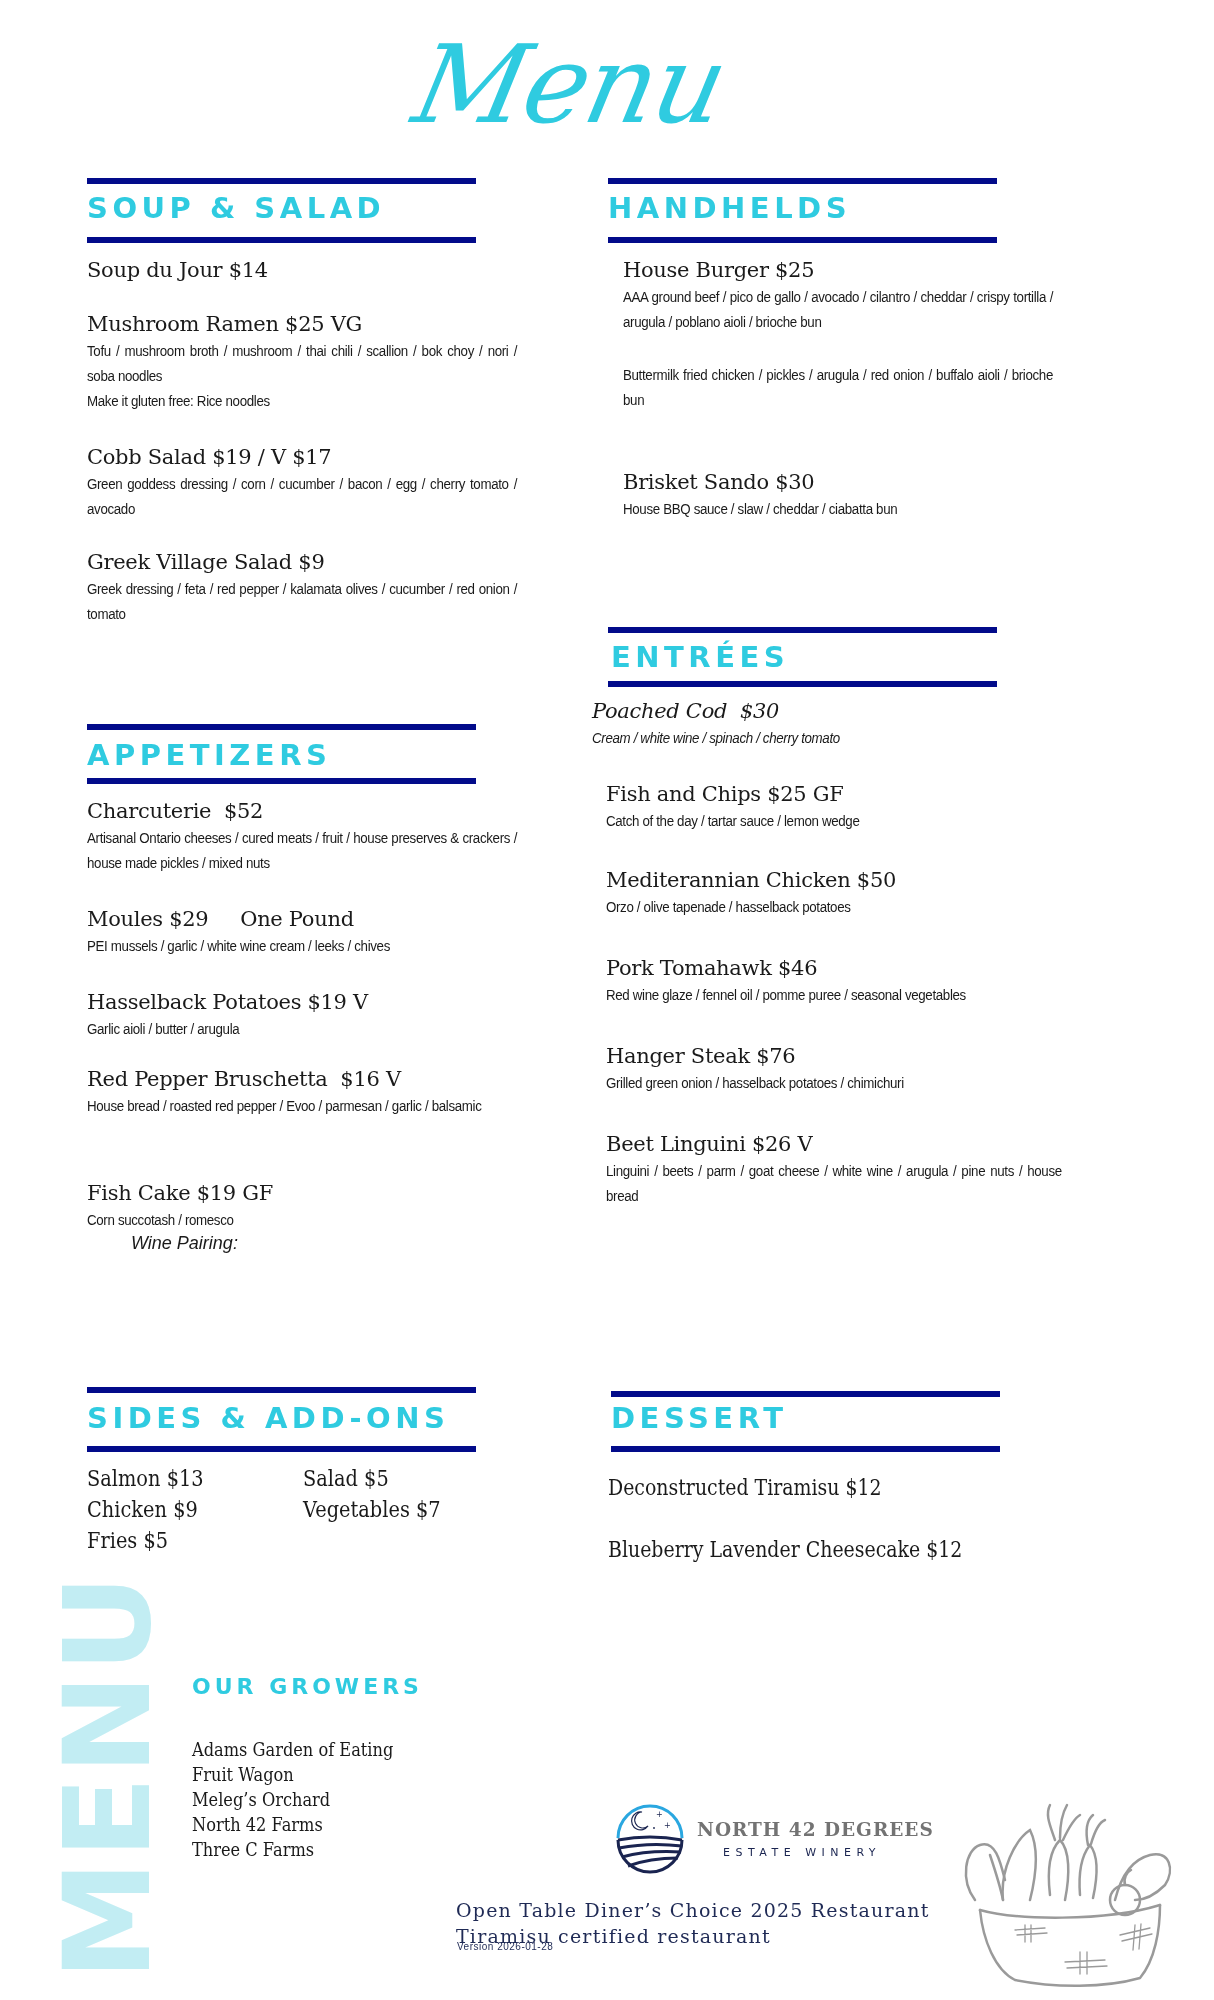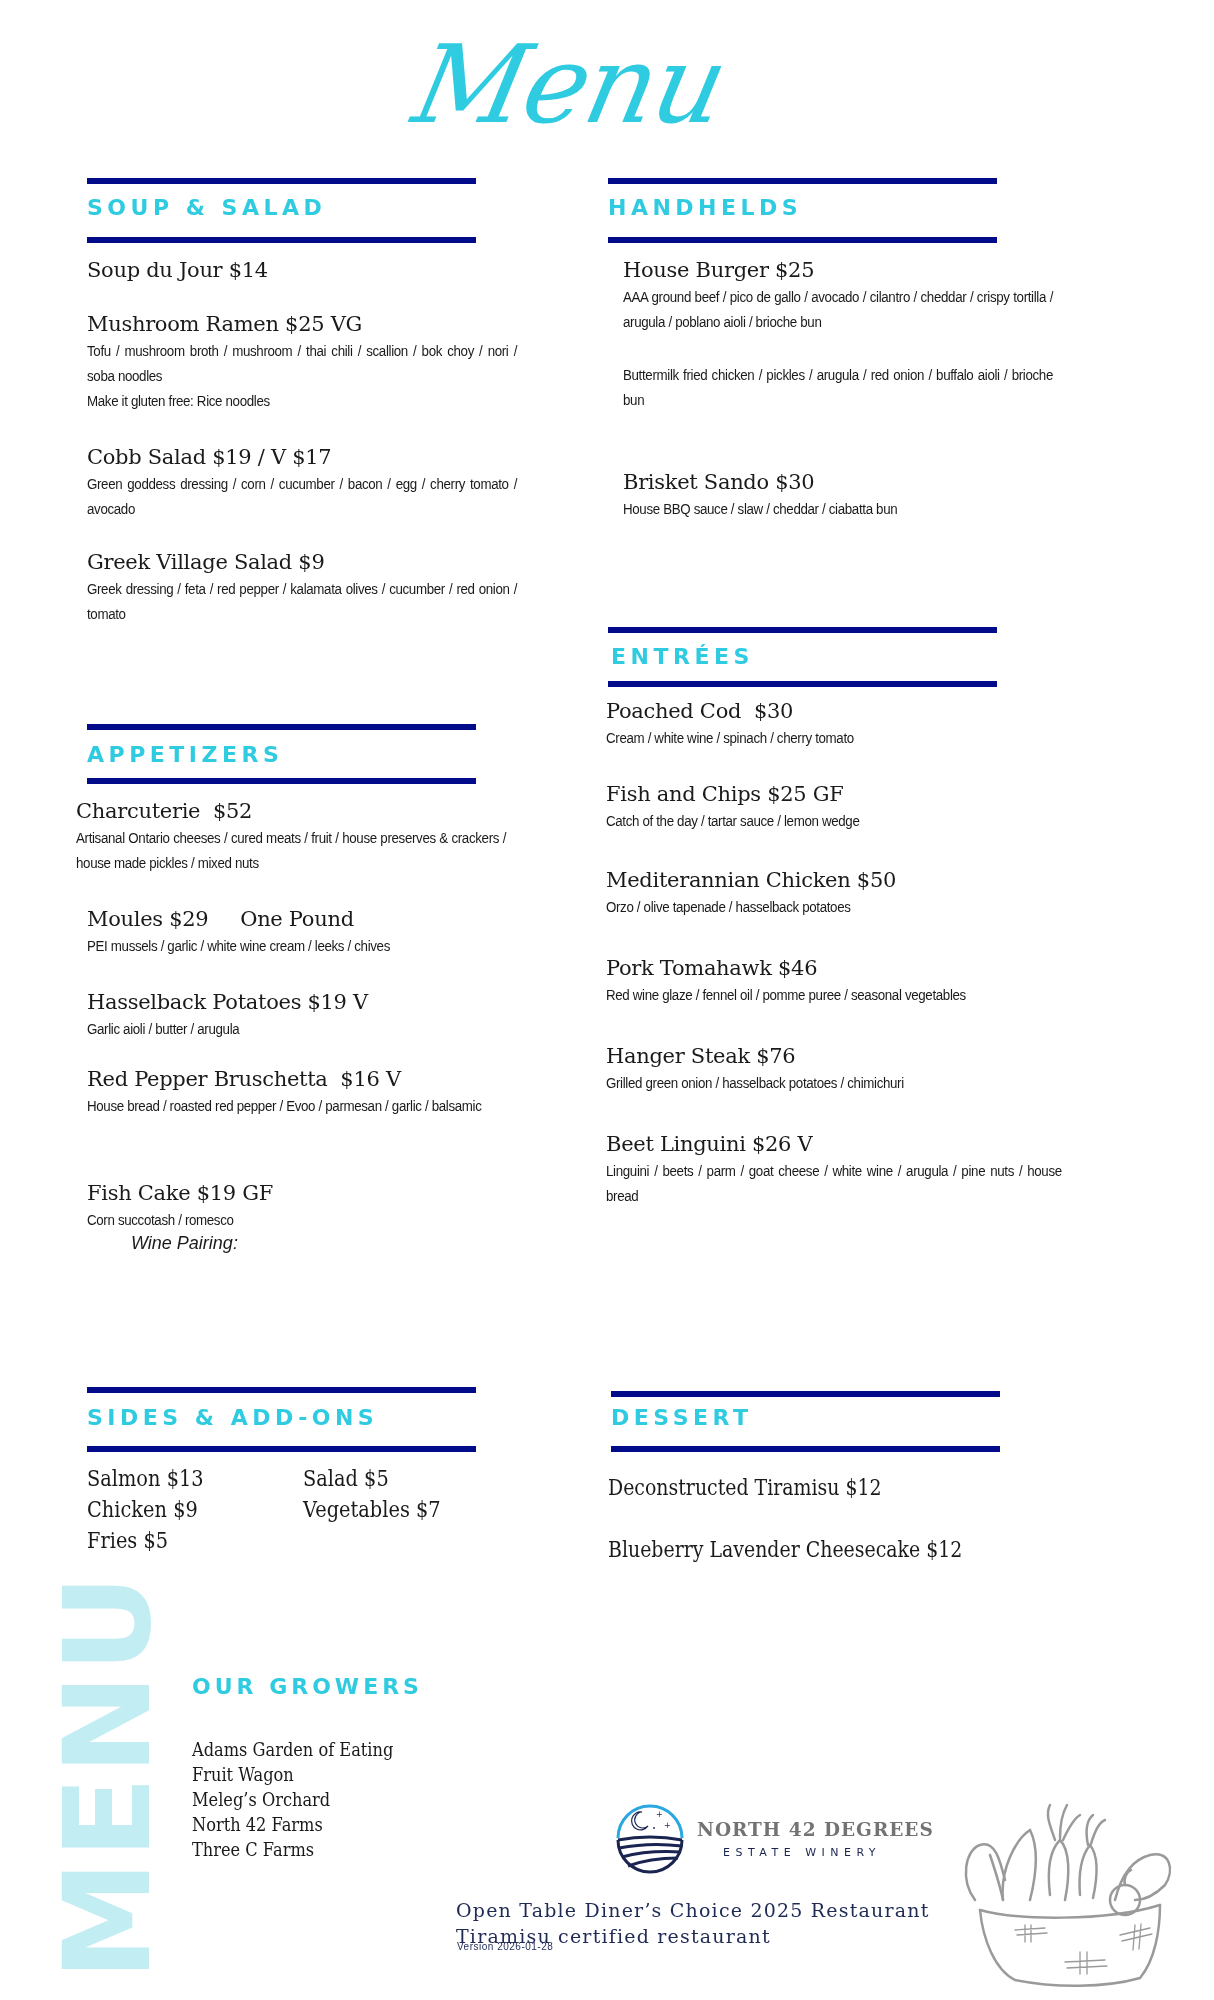--- a/index.html
+++ b/index.html
@@ -8,21 +8,21 @@
   .title {
     left: 405px; top: 20px; width: 330px; height: 130px;
     font-family: "DejaVu Serif", serif; font-style: italic;
     font-size: 108px; line-height: 130px; color: #2fcbe0;
     letter-spacing: -2px; text-align: center; font-weight: normal;
     transform: skewX(-12deg);
   }
   .rule { position: absolute; height: 6px; background: #020b8a; }
   .sec-head {
     position: absolute; font-family: "DejaVu Sans", sans-serif; font-weight: bold;
-    font-size: 22px; letter-spacing: 4.5px; color: #2fcbe0; line-height: 28px;
+    font-size: 29px; letter-spacing: 4.5px; color: #2fcbe0; line-height: 28px;
   }
   .item { position: absolute; width: 430px; }
   .item-name {
     font-family: "DejaVu Serif", serif; font-size: 21px; color: #1a1a1a;
     line-height: 28px; letter-spacing: -0.3px; white-space: pre;
   }
   .item-desc {
     font-family: "Liberation Sans", sans-serif; font-size: 15.5px; color: #1a1a1a;
     line-height: 25px; letter-spacing: -0.4px; transform: scaleX(0.86); transform-origin: left top;
     width: 500px; text-align: justify;
@@ -110,21 +110,21 @@
 </div>
 <div class="item" style="left:623px;top:468px;">
   <div class="item-name">Brisket Sando $30</div>
   <div class="item-desc">House BBQ sauce / slaw / cheddar / ciabatta bun</div>
 </div>
 
 <div class="rule" style="left:87px;top:724px;width:389px;"></div>
 <div class="sec-head" style="left:87px;top:741px;">APPETIZERS</div>
 <div class="rule" style="left:87px;top:778px;width:389px;"></div>
 
-<div class="item" style="left:76px;top:797px;">
+<div class="item" style="left:87px;top:797px;">
   <div class="item-name">Charcuterie  $52</div>
   <div class="item-desc">Artisanal Ontario cheeses / cured meats / fruit / house preserves &amp; crackers / house made pickles / mixed nuts</div>
 </div>
 <div class="item" style="left:87px;top:905px;">
   <div class="item-name">Moules $29     One Pound</div>
   <div class="item-desc">PEI mussels / garlic / white wine cream / leeks / chives</div>
 </div>
 <div class="item" style="left:87px;top:988px;">
   <div class="item-name">Hasselback Potatoes $19 V</div>
   <div class="item-desc">Garlic aioli / butter / arugula</div>
@@ -136,21 +136,21 @@
 <div class="item" style="left:87px;top:1179px;">
   <div class="item-name">Fish Cake $19 GF</div>
   <div class="item-desc">Corn succotash / romesco</div>
   <div class="item-note">Wine Pairing:</div>
 </div>
 
 <div class="rule" style="left:608px;top:627px;width:389px;"></div>
 <div class="sec-head" style="left:611px;top:643px;">ENTRÉES</div>
 <div class="rule" style="left:608px;top:681px;width:389px;"></div>
 
-<div class="item" style="left:606px;top:697px;">
+<div class="item" style="left:592px;top:697px;font-style:italic;">
   <div class="item-name">Poached Cod  $30</div>
   <div class="item-desc">Cream / white wine / spinach / cherry tomato</div>
 </div>
 <div class="item" style="left:606px;top:780px;">
   <div class="item-name">Fish and Chips $25 GF</div>
   <div class="item-desc">Catch of the day / tartar sauce / lemon wedge</div>
 </div>
 <div class="item" style="left:606px;top:866px;">
   <div class="item-name">Mediterannian Chicken $50</div>
   <div class="item-desc"> Orzo / olive tapenade / hasselback potatoes</div>

